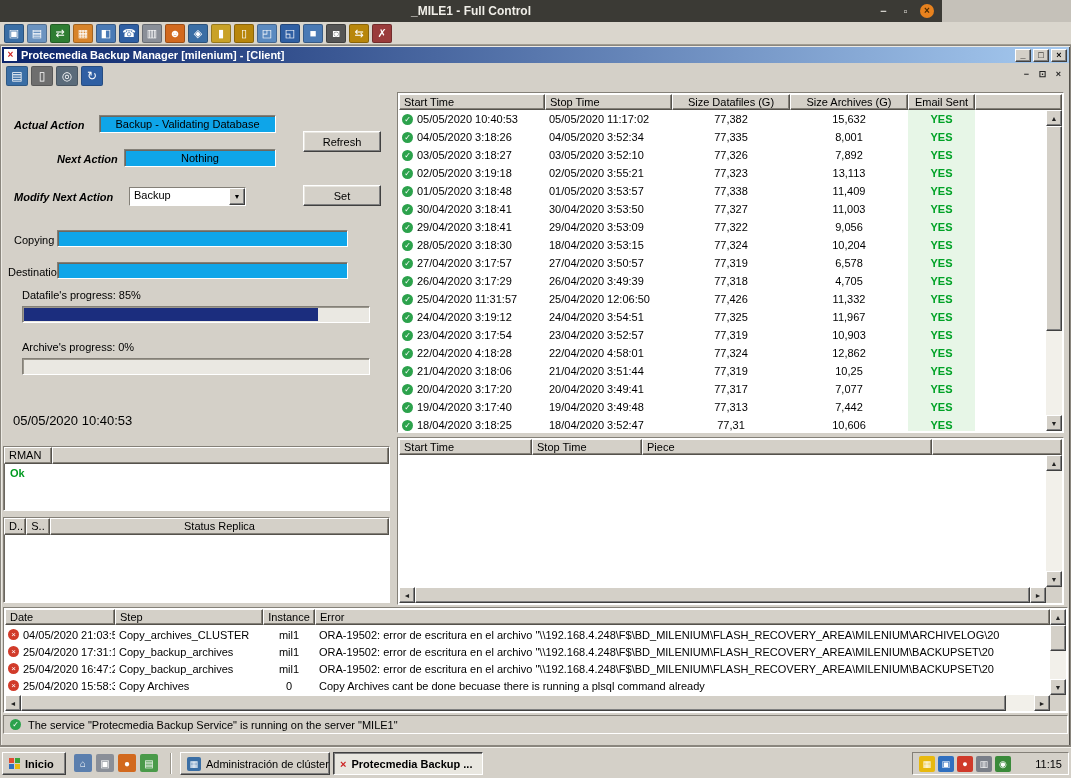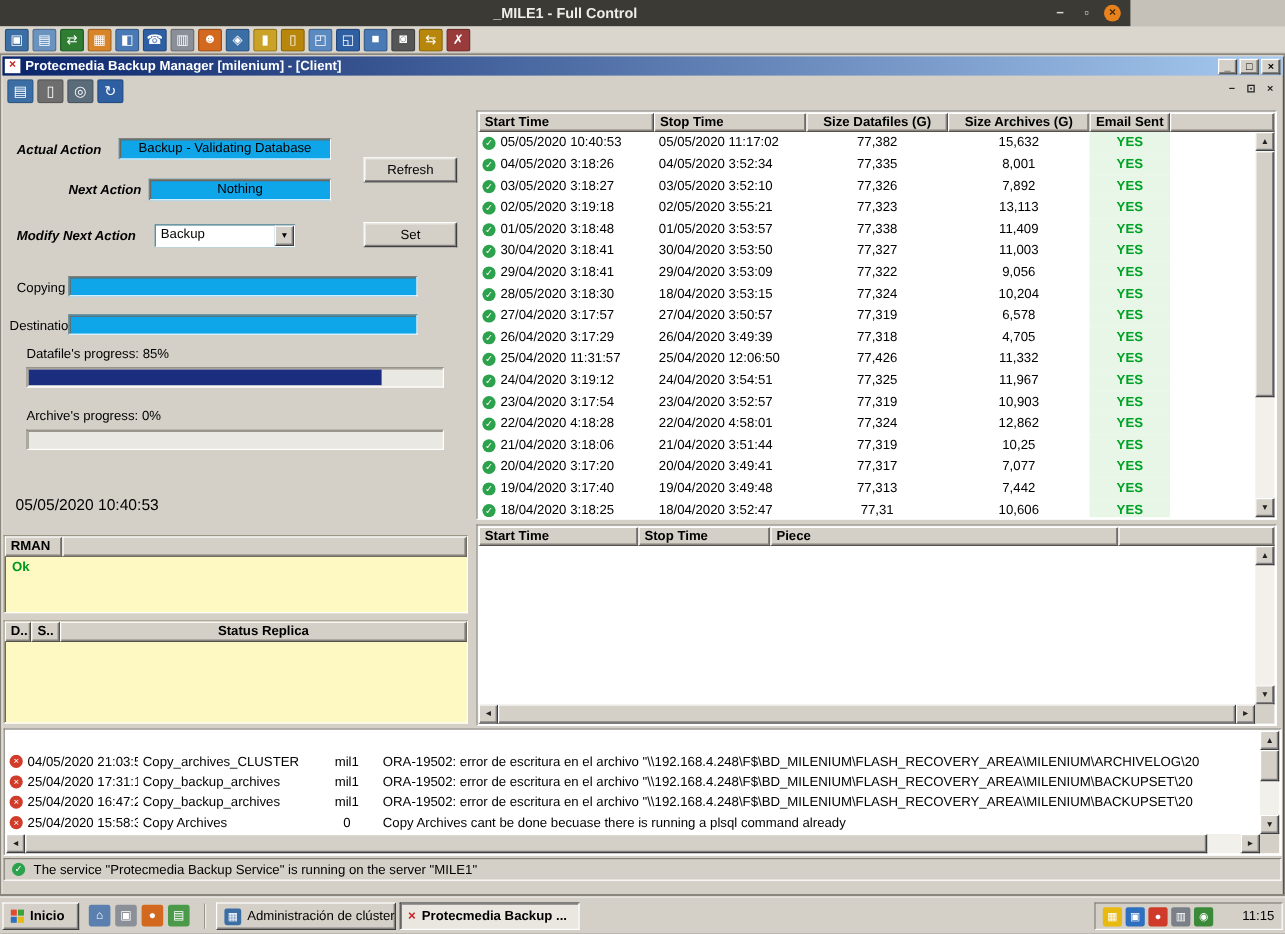--- a/index.html
+++ b/index.html
@@ -31,23 +31,23 @@
 .field{background:#0ea5e9;border:1px solid;border-color:#848078 #fff #fff #848078;box-shadow:inset 1px 1px 0 #6b675f;font:inherit;padding:0 3px}
 input.field{outline:none}
 .center{text-align:center}
 .btn{background:#d4d0c8;border:1px solid;border-color:#fff #404040 #404040 #fff;box-shadow:inset -1px -1px 0 #808080,inset 1px 1px 0 #e8e6e0;text-align:center;font:inherit;cursor:default}
 .combo{display:flex;padding:0}
 .combo .ctext{flex:1;padding:1px 4px;background:#fff;overflow:hidden;white-space:nowrap}
 .carrow{width:16px;background:#d4d0c8;border:1px solid;border-color:#fff #404040 #404040 #fff;box-shadow:inset -1px -1px 0 #808080;font-size:7px;text-align:center;line-height:15px;flex:none}
 .ptrack{background:#eae8e2;border:1px solid;border-color:#848078 #fff #fff #848078;box-shadow:inset 1px 1px 0 #9a968c}
 .pfill{position:absolute;left:1px;top:1px;bottom:1px}
 .ts{font-size:13px}
-.lv{background:#fef9c3;border:1px solid;border-color:#848078 #fff #fff #848078;box-shadow:inset 1px 1px 0 #6b675f}
+.lv{background:#ffffff;border:1px solid;border-color:#848078 #fff #fff #848078;box-shadow:inset 1px 1px 0 #6b675f}
 .lvh{display:flex;height:17px}
-.hc{background:#d4d0c8;border:1px solid;border-color:#fff #55524c #55524c #fff;box-shadow:inset -1px -1px 0 #848078;font-weight:bold;padding:1px 4px;white-space:nowrap;overflow:hidden;flex:none}
+.hc{background:#d4d0c8;border:1px solid;border-color:#fff #55524c #55524c #fff;box-shadow:inset -1px -1px 0 #848078;font-weight:normal;padding:1px 4px;white-space:nowrap;overflow:hidden;flex:none}
 .oktxt{color:#009a20;font-weight:bold}
 
 .tbl{background:#fff;border:1px solid;border-color:#848078 #fff #fff #848078}
 .thead{position:absolute;left:1px;top:1px;right:1px;display:flex;height:16px}
 .thead .hc{height:16px;padding:0 4px;line-height:15px}
 .tbody{position:absolute;background:#fff;overflow:hidden}
 .trow{display:flex;height:18px;align-items:center}
 .trow2{display:flex;height:17px;align-items:center}
 .cell{overflow:hidden;white-space:nowrap;flex:none}
 .ic{width:11px;height:11px;border-radius:50%;color:#fff;display:inline-flex;align-items:center;justify-content:center;font-size:8px;margin:0 4px 0 3px;flex:none}
@@ -431,20 +431,26 @@
     </div>
     <div class="hs" style="left:1px;right:17px;bottom:1px">
       <span class="sb" style="left:0">◄</span>
       <span class="sth" style="top:0;height:16px;left:16px;right:16px"></span>
       <span class="sb" style="left:auto;right:0">►</span>
     </div>
     <span class="corner"></span>
   </div>
 
   <div class="a tbl" style="left:3px;top:607px;width:1065px;height:106px">
+    <div class="thead" style="right:17px">
+      <span class="hc" style="width:110px">Date</span>
+      <span class="hc" style="width:148px">Step</span>
+      <span class="hc center" style="width:52px">Instance</span>
+      <span class="hc" style="flex:1">Error</span>
+    </div>
     <div class="tbody" style="left:1px;top:18px;right:17px;bottom:17px">
 
         <div class="trow2">
           <span class="cell" style="width:110px;display:flex;align-items:center">
             <span class="ic erric">×</span>
             <span>04/05/2020 21:03:57</span>
           </span>
           <span class="cell" style="width:148px;padding-left:4px">Copy_archives_CLUSTER</span>
           <span class="cell center" style="width:52px">mil1</span>
           <span class="cell" style="flex:1;padding-left:4px">ORA-19502: error de escritura en el archivo "\\192.168.4.248\F$\BD_MILENIUM\FLASH_RECOVERY_AREA\MILENIUM\ARCHIVELOG\20</span>

